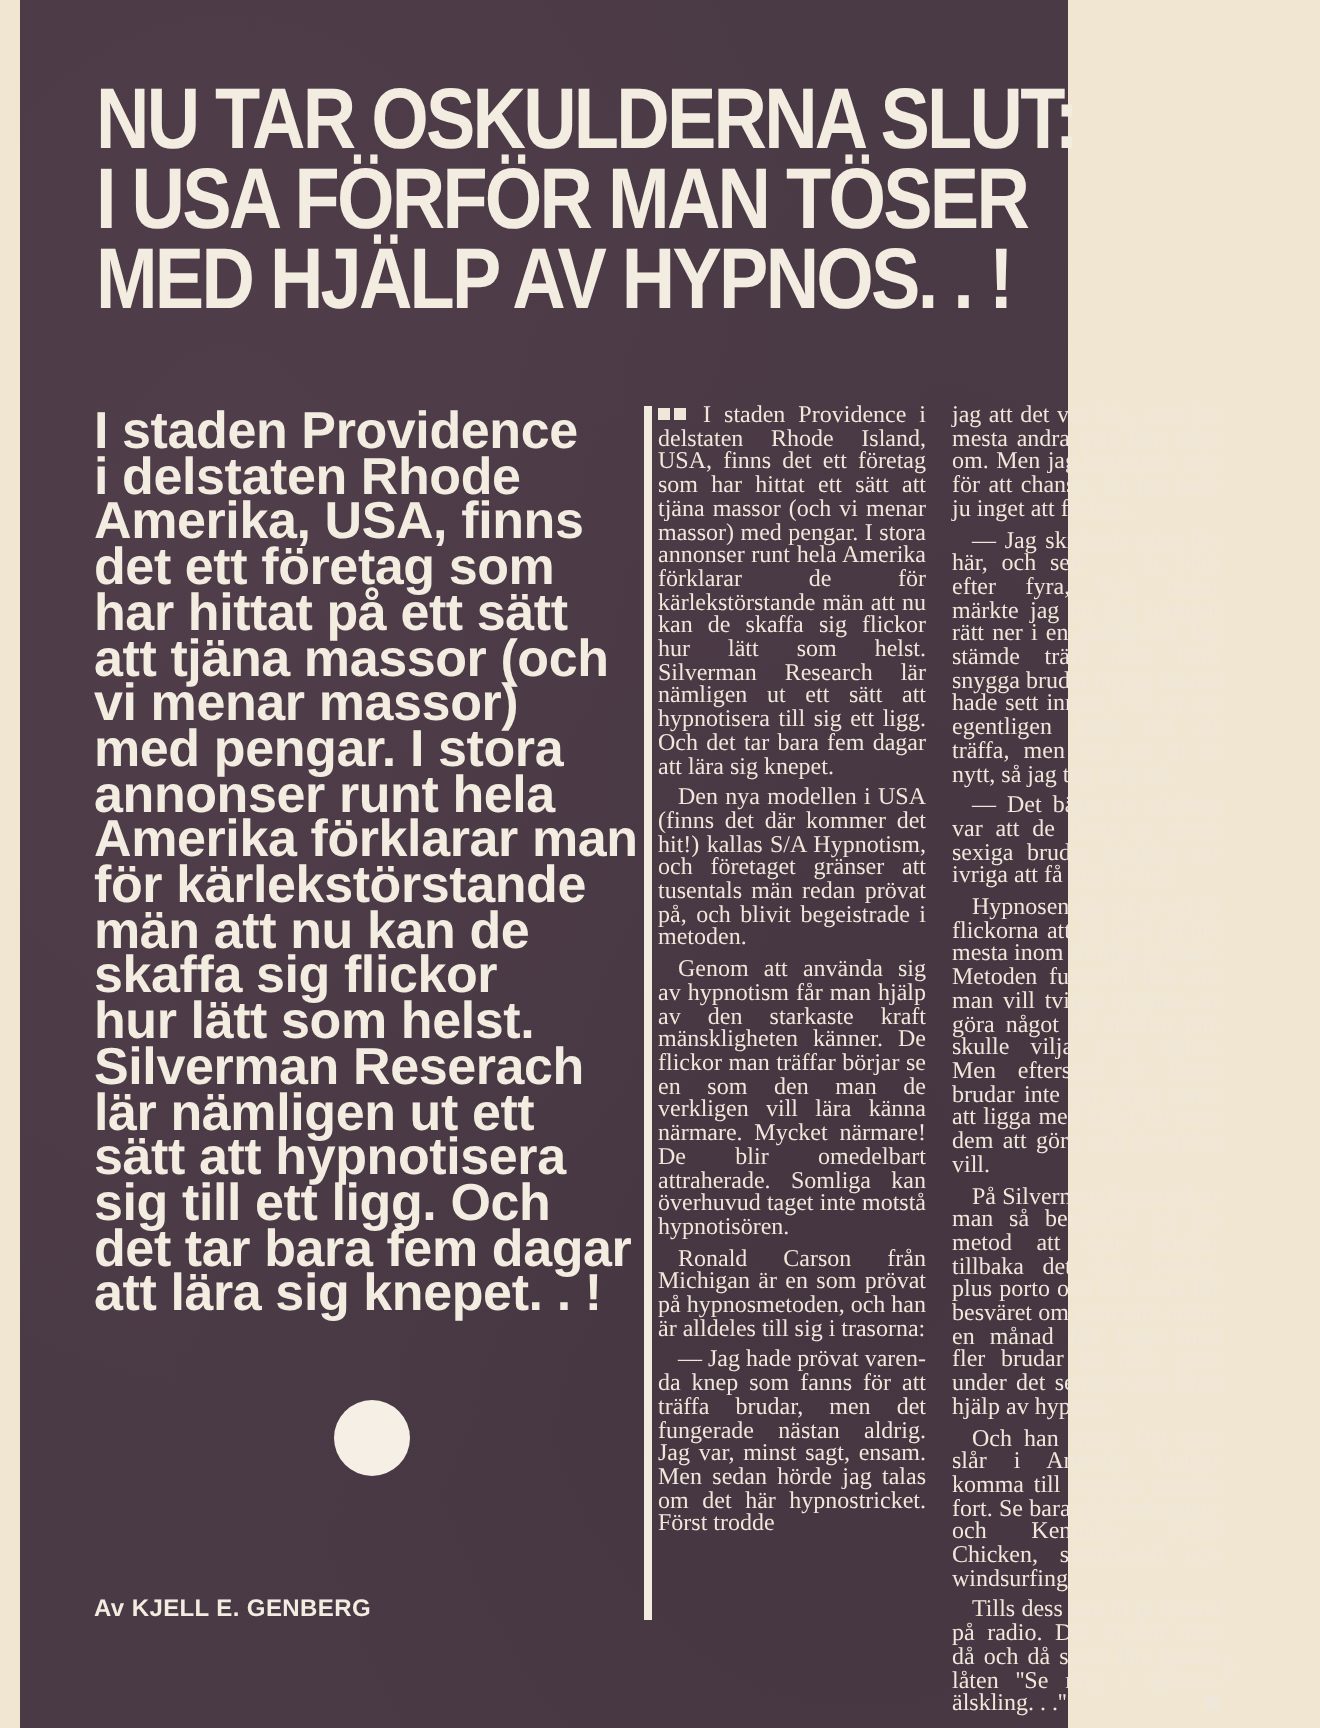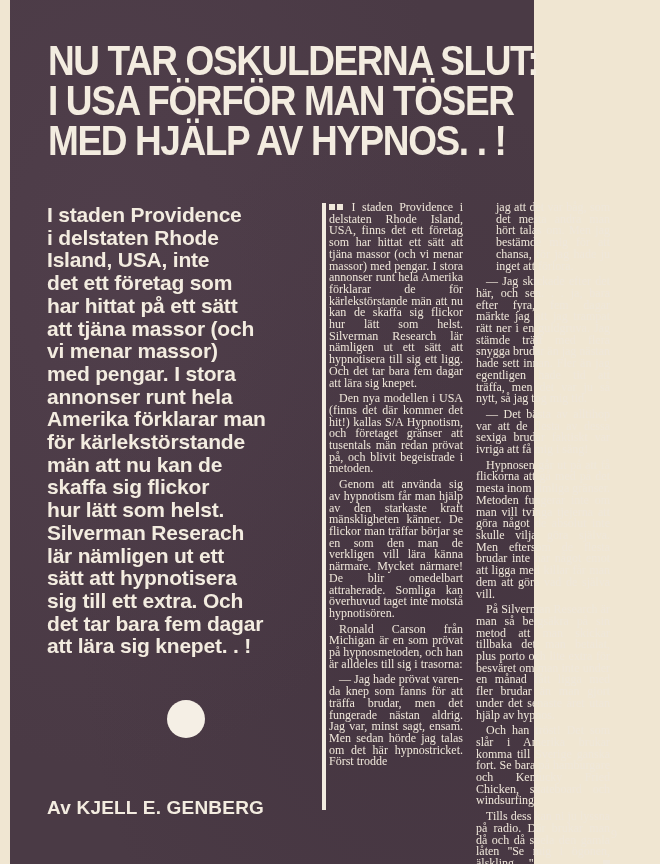--- a/index.html
+++ b/index.html
@@ -20,48 +20,48 @@
     font-family: "Liberation Sans", sans-serif;
     font-weight: bold; color: #f3ece0;
     font-size: 43px; line-height: 40px; letter-spacing: -1.6px;
     transform: scaleX(0.86); transform-origin: left top;
     white-space: nowrap;
   }
   .headline div { display: block; }
   .lead {
     position: absolute; left: 37px; top: 204px; width: 290px;
     font-family: "Liberation Sans", sans-serif; font-weight: bold;
-    color: #f3ece0; font-size: 21px; line-height: 22.7px;
+    color: #f3ece0; font-size: 26px; line-height: 22.7px;
     letter-spacing: -0.2px;
   }
   .lead div { white-space: nowrap; }
   .dot {
     position: absolute; left: 157px; top: 700px; width: 38px; height: 38px;
     border-radius: 50%; background: #f5efe5;
   }
   .byline {
     position: absolute; left: 37px; top: 797px;
     font-family: "Liberation Sans", sans-serif; font-weight: bold;
-    color: #f3ece0; font-size: 19px; letter-spacing: 0.2px;
+    color: #f3ece0; font-size: 12px; letter-spacing: 0.2px;
   }
   .vbar {
     position: absolute; left: 312px; top: 203px; width: 4px; height: 607px;
     background: #f2ebdf;
   }
   .col {
     position: absolute; top: 202px; width: 134px;
     font-family: "Liberation Serif", serif; color: #efe7da;
     font-size: 12px; line-height: 11.7px; text-align: justify;
     hyphens: manual;
   }
   .col.mid { left: 319px; }
   .col.right { left: 466px; top: 202px; }
   .col p { margin: 0 0 4px 0; text-indent: 10px; }
   .col p.first { text-indent: 0; }
-  .col p.noind { text-indent: 0; margin-left: 20px; }
+  .col p.noind { text-indent: 0; }
   .sq { display: inline-block; width: 6px; height: 6px; background: #efe7da; margin-right: 2px; vertical-align: 1px; }
   .endmark { float: right; display: inline-block; width: 7px; height: 7px; background: #efe7da; margin-top: 2px; }
   .pagenum {
     position: absolute; left: 601px; top: 827px;
     font-family: "Liberation Serif", serif; color: #efe7da; font-size: 12px;
   }
 </style>
 </head>
 <body>
 
@@ -69,36 +69,36 @@
 
   <div class="headline">
     <div>NU TAR OSKULDERNA SLUT:</div>
     <div>I USA FÖRFÖR MAN TÖSER</div>
     <div>MED HJÄLP AV HYPNOS. . !</div>
   </div>
 
   <div class="lead">
     <div>I staden Providence</div>
     <div>i delstaten Rhode</div>
-    <div>Island, USA, inte</div>
+    <div>Amerika, USA, finns</div>
     <div>det ett företag som</div>
     <div>har hittat på ett sätt</div>
     <div>att tjäna massor (och</div>
     <div>vi menar massor)</div>
     <div>med pengar. I stora</div>
     <div>annonser runt hela</div>
     <div>Amerika förklarar man</div>
     <div>för kärlekstörstande</div>
     <div>män att nu kan de</div>
     <div>skaffa sig flickor</div>
     <div>hur lätt som helst.</div>
     <div>Silverman Reserach</div>
     <div>lär nämligen ut ett</div>
     <div>sätt att hypnotisera</div>
-    <div>sig till ett extra. Och</div>
+    <div>sig till ett ligg. Och</div>
     <div>det tar bara fem dagar</div>
     <div>att lära sig knepet. . !</div>
   </div>
 
   <div class="dot"></div>
 
   <div class="byline">Av KJELL E. GENBERG</div>
 
   <div class="vbar"></div>
 

